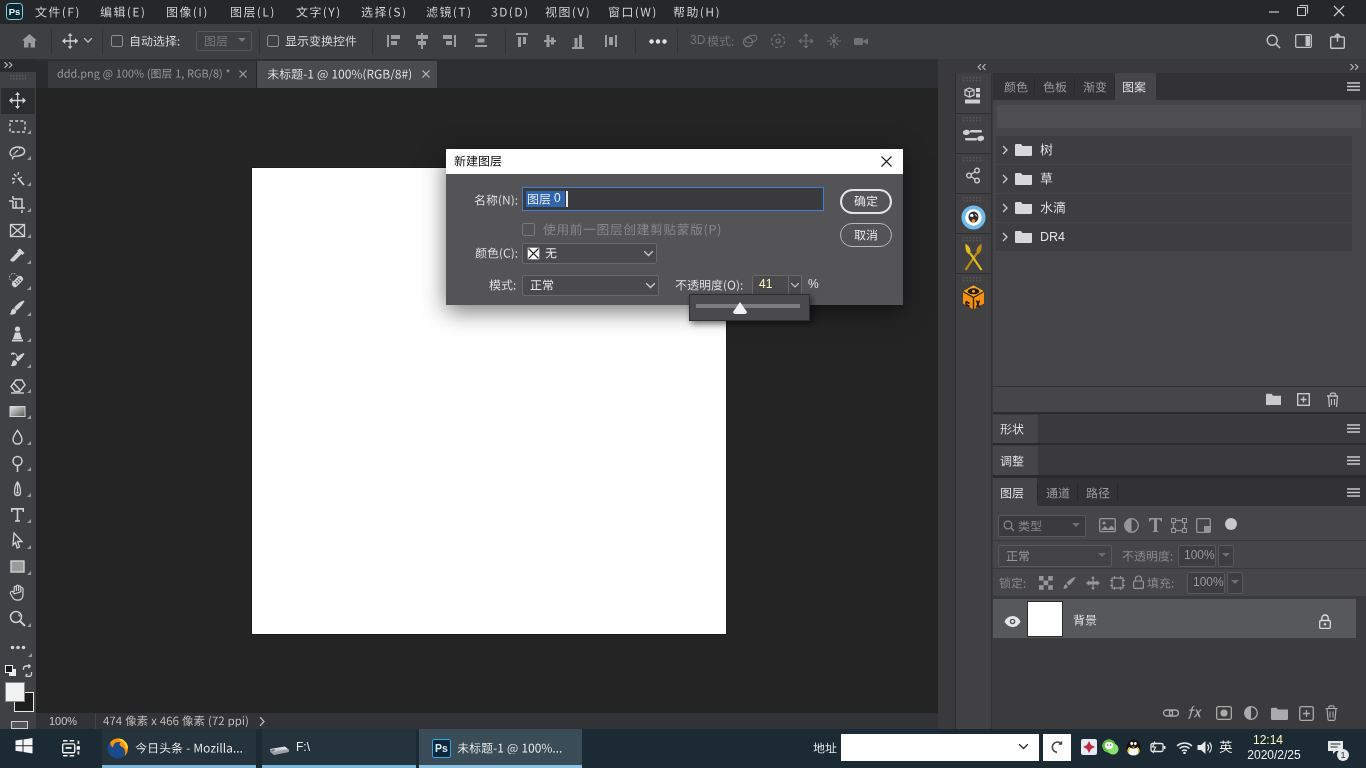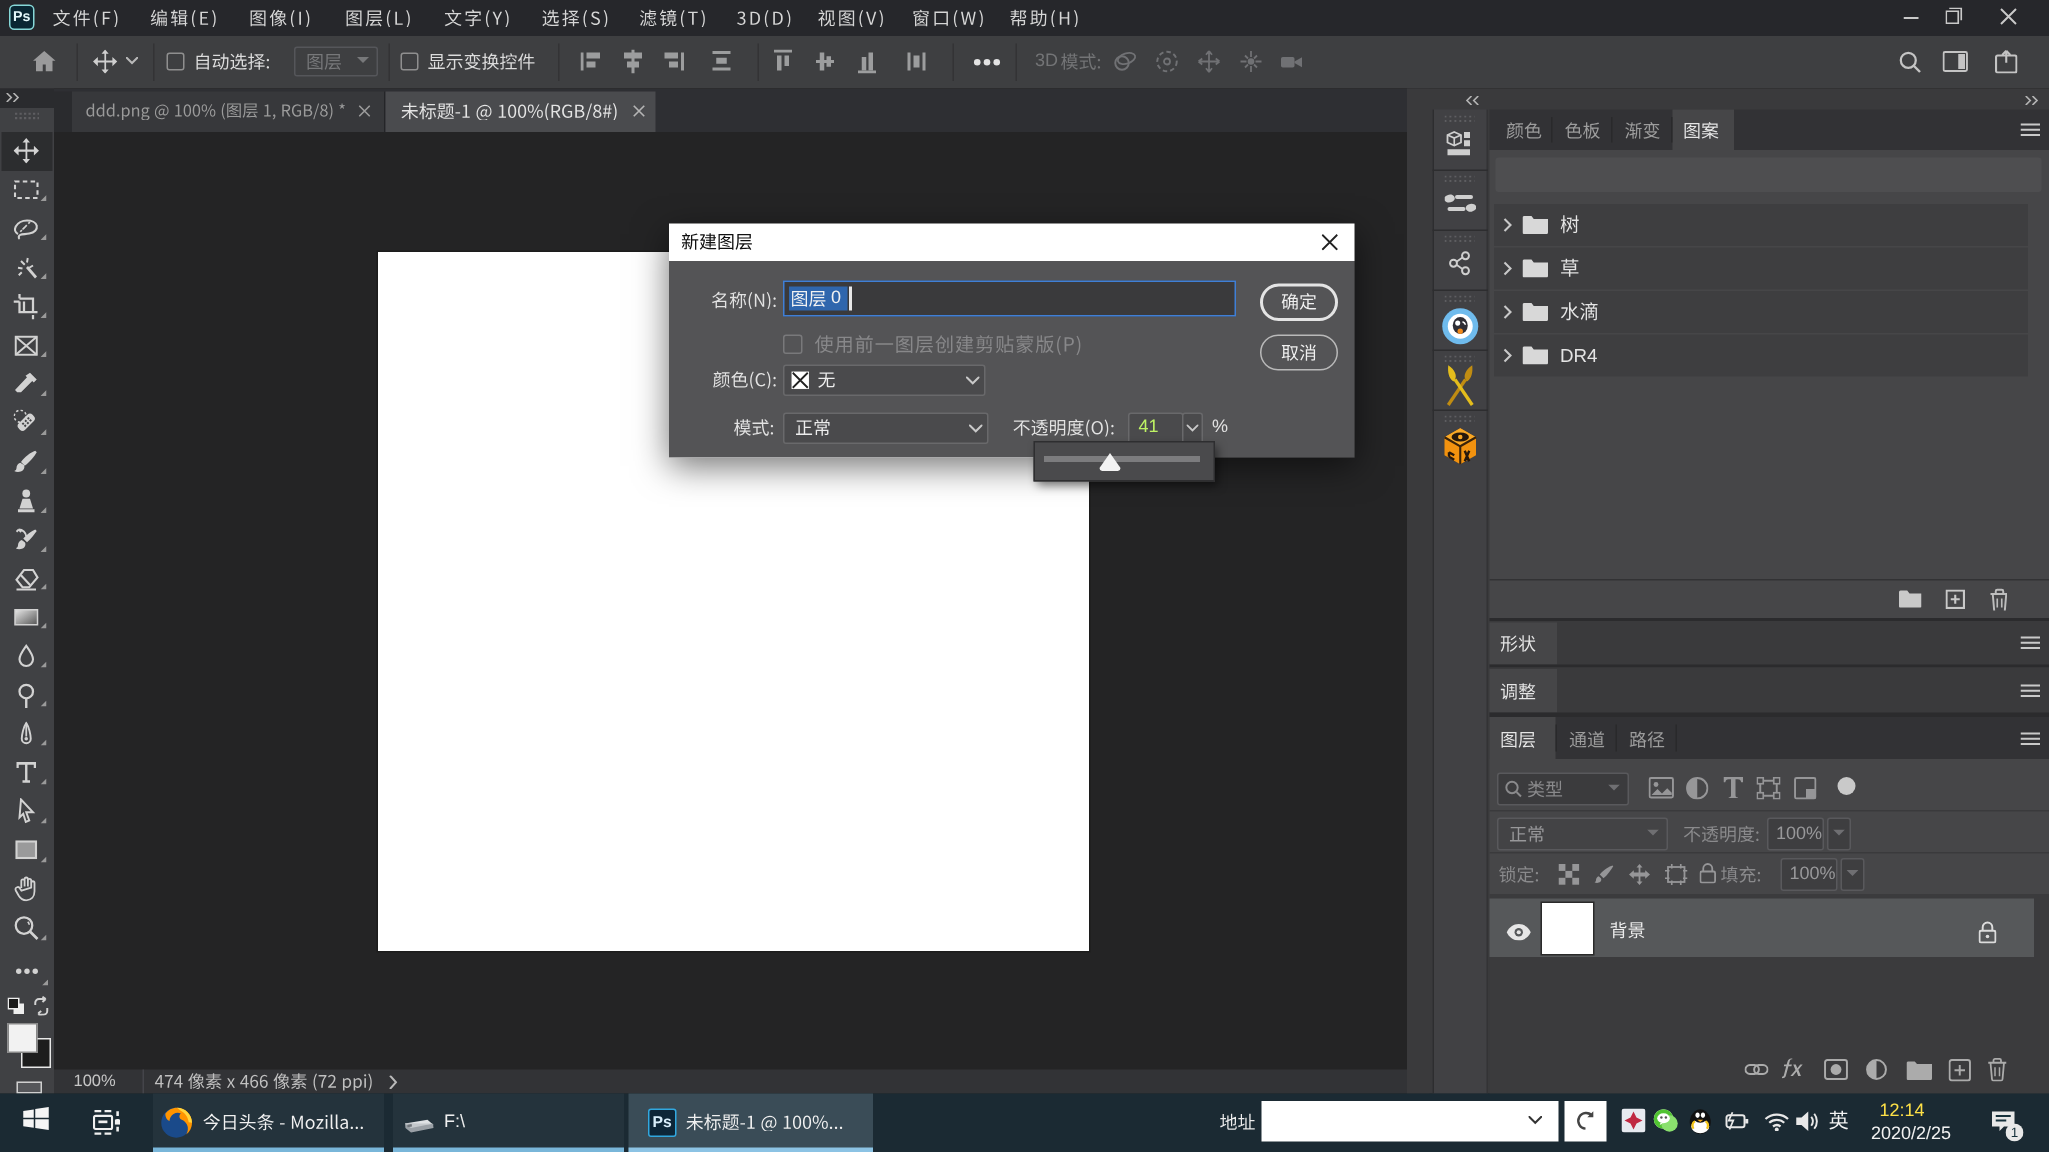--- a/index.html
+++ b/index.html
@@ -1010,21 +1010,21 @@
     <path d="M69 -770H931V-693H69ZM559 -478 615 -526Q659 -497 708 -464Q757 -430 804 -394Q851 -358 892 -324Q932 -290 960 -261L899 -203Q872 -232 833 -267Q793 -303 747 -340Q701 -377 653 -413Q604 -448 559 -478ZM541 -743 622 -714Q566 -611 486 -513Q406 -415 307 -332Q209 -249 95 -189Q90 -199 80 -211Q71 -223 62 -235Q52 -247 44 -255Q126 -296 200 -350Q275 -405 339 -469Q403 -534 455 -603Q506 -673 541 -743ZM459 -544 540 -624V-623V78H459Z"></path>
     <path transform="translate(1000)" d="M313 -655H952V-596H313ZM392 -403H728V-344H392ZM720 -311H869V-255H720ZM593 -761H665V-427H593ZM574 -628 628 -605Q594 -558 545 -514Q496 -470 440 -434Q384 -399 329 -377Q321 -389 308 -405Q294 -421 283 -431Q337 -449 393 -479Q448 -510 496 -549Q543 -587 574 -628ZM684 -625Q714 -586 760 -548Q807 -511 861 -482Q915 -453 969 -436Q957 -427 944 -410Q931 -393 923 -381Q869 -402 814 -437Q760 -472 713 -515Q666 -559 633 -605ZM848 -311H919Q919 -311 918 -301Q917 -290 916 -283Q908 -195 897 -152Q886 -110 870 -94Q857 -82 843 -78Q828 -73 808 -72Q790 -71 757 -71Q724 -71 686 -74Q685 -87 680 -103Q676 -119 668 -132Q704 -129 736 -128Q767 -127 780 -127Q792 -127 800 -128Q807 -130 813 -135Q825 -145 833 -183Q841 -220 848 -302ZM854 -824 903 -773Q850 -761 784 -752Q718 -744 645 -737Q572 -730 498 -726Q424 -721 355 -719Q354 -730 348 -746Q343 -762 338 -773Q406 -776 478 -780Q550 -785 619 -791Q689 -798 749 -806Q810 -814 854 -824ZM514 -387H584Q578 -328 564 -278Q551 -228 525 -187Q499 -145 457 -113Q415 -82 350 -60Q345 -72 332 -89Q320 -105 309 -115Q367 -134 404 -160Q442 -186 464 -221Q487 -255 498 -296Q508 -338 514 -387ZM61 -765 118 -806Q148 -783 179 -754Q209 -726 236 -697Q262 -668 278 -644L216 -597Q202 -622 176 -652Q151 -682 120 -711Q90 -741 61 -765ZM251 -456V-71H179V-386H56V-456ZM711 -403H777Q769 -365 759 -324Q749 -284 740 -255H674Q685 -286 694 -326Q704 -366 711 -403ZM245 -101Q268 -101 290 -85Q311 -69 349 -46Q396 -18 459 -11Q522 -3 601 -3Q658 -3 724 -5Q790 -8 853 -11Q917 -15 966 -20Q962 -11 958 3Q953 18 949 32Q946 47 945 58Q915 60 872 62Q829 63 780 65Q731 66 684 67Q637 68 600 68Q513 68 449 58Q384 48 335 19Q306 1 283 -16Q260 -34 243 -34Q225 -34 201 -18Q177 -3 151 23Q124 49 95 80L45 15Q80 -17 115 -44Q150 -70 183 -86Q217 -101 245 -101Z"></path>
     <path transform="translate(2000)" d="M122 -779H408V-182H122V-252H338V-710H122ZM122 -519H369V-451H122ZM545 -797H882V-727H545ZM545 -554H882V-486H545ZM538 -309H880V-241H538ZM80 -779H151V-88H80ZM854 -797H928V-19Q928 16 919 36Q909 55 885 64Q860 73 818 76Q776 78 711 78Q710 68 705 54Q701 41 696 28Q690 14 684 4Q717 5 746 6Q776 6 798 5Q821 5 829 5Q843 5 848 -1Q854 -6 854 -19ZM501 -797H574V-440Q574 -377 567 -307Q560 -236 539 -165Q519 -95 478 -30Q437 35 369 87Q364 79 354 69Q344 59 333 49Q322 40 314 35Q378 -13 415 -72Q452 -130 471 -193Q490 -256 495 -319Q501 -382 501 -441Z"></path>
     <path transform="translate(3000)" d="M225 -557H937V-495H225ZM239 -265H812V-203H239ZM386 -644H458V-389H701V-644H775V-329H386ZM792 -265H807L820 -268L867 -243Q826 -166 758 -111Q691 -56 605 -20Q519 17 422 40Q325 62 222 74Q219 61 210 42Q201 23 192 10Q287 2 379 -17Q472 -36 552 -67Q633 -99 695 -145Q757 -191 792 -254ZM399 -215Q449 -149 534 -101Q618 -54 727 -25Q837 4 962 15Q954 23 946 34Q937 46 930 58Q923 70 918 80Q791 65 679 31Q568 -2 480 -57Q392 -112 335 -189ZM161 -741H948V-670H161ZM126 -741H201V-469Q201 -409 197 -339Q194 -268 184 -194Q174 -120 155 -50Q136 20 104 80Q97 74 84 67Q72 61 59 55Q46 48 37 46Q68 -11 86 -77Q103 -143 112 -212Q121 -281 124 -347Q126 -412 126 -468ZM473 -827 548 -845Q566 -815 582 -779Q599 -742 606 -717L528 -696Q521 -722 506 -759Q491 -797 473 -827Z"></path>
     <path transform="translate(4000)" d="M239 196Q170 84 131 -40Q92 -163 92 -311Q92 -458 131 -582Q170 -706 239 -818L295 -792Q231 -685 199 -562Q168 -438 168 -311Q168 -183 199 -60Q231 64 295 171Z"></path>
     <path transform="translate(4338)" d="M371 13Q279 13 209 -33Q138 -80 98 -166Q58 -252 58 -369Q58 -487 98 -571Q138 -656 209 -701Q279 -746 371 -746Q463 -746 534 -701Q604 -655 644 -571Q684 -487 684 -369Q684 -252 644 -166Q604 -80 534 -33Q463 13 371 13ZM371 -68Q437 -68 486 -105Q535 -142 562 -210Q589 -278 589 -369Q589 -461 562 -527Q535 -594 486 -630Q437 -665 371 -665Q306 -665 256 -630Q207 -594 180 -527Q153 -461 153 -369Q153 -278 180 -210Q207 -142 256 -105Q306 -68 371 -68Z"></path>
     <path transform="translate(5080)" d="M99 196 42 171Q107 64 139 -60Q171 -183 171 -311Q171 -438 139 -562Q107 -685 42 -792L99 -818Q169 -706 208 -582Q246 -458 246 -311Q246 -163 208 -40Q169 84 99 196Z"></path>
     <path transform="translate(5418)" d="M139 -390Q112 -390 92 -410Q73 -429 73 -460Q73 -491 92 -511Q112 -530 139 -530Q166 -530 186 -511Q205 -491 205 -460Q205 -429 186 -410Q166 -390 139 -390ZM139 13Q112 13 92 -6Q73 -26 73 -56Q73 -88 92 -107Q112 -126 139 -126Q166 -126 186 -107Q205 -88 205 -56Q205 -26 186 -6Q166 13 139 13Z"></path>
   </svg>
 <div style="position:absolute;left:752px;top:275px;width:37px;height:21px;background:#4a4a4c;border:1px solid #69696b;border-radius:2px"></div>
-<div style="position:absolute;left:759.0px;top:277.2px;font-size:12px;line-height:15.6px;color:#bef264;white-space:pre;">41</div>
+<div style="position:absolute;left:759.0px;top:277.2px;font-size:12px;line-height:15.6px;color:#fef9c3;white-space:pre;">41</div>
 <div style="position:absolute;left:788px;top:275px;width:14px;height:21px;background:#4a4a4c;border:1px solid #69696b;border-radius:2px"></div>
 <svg style="position:absolute;left:791px;top:283px;" width="8" height="5" viewBox="0 0 8 5">
     <path d="M0 0l4 4 4-4" fill="none" stroke="#c9c9c9" stroke-width="1.2"></path>
   </svg>
 <div style="position:absolute;left:808.0px;top:277.2px;font-size:12px;line-height:15.6px;color:#e2e2e2;white-space:pre;">%</div>
 <div style="position:absolute;left:689px;top:294px;width:121px;height:27px;background:#4a4a4c;border:1px solid #2e2e30;box-shadow:2px 3px 6px rgba(0,0,0,0.5)"></div>
 <div style="position:absolute;left:696px;top:304px;width:104px;height:4px;background:#7c7c7e"></div>
 <svg style="position:absolute;left:732px;top:302px;" width="16" height="12" viewBox="0 0 16 12">
     <path d="M8 0l7 10a2 2 0 01-1.7 2H2.7A2 2 0 011 10z" fill="#f2f2f2"></path>
   </svg>
@@ -1136,21 +1136,21 @@
     <path d="M1 5a11 11 0 0115 0M3.5 7.5a7.5 7.5 0 0110 0M6 10a4 4 0 015 0" fill="none" stroke="#e8e8e8" stroke-width="1.5"></path>
     <circle cx="8.5" cy="12" r="1.3" fill="#e8e8e8"></circle>
   </svg>
 <svg style="position:absolute;left:1197px;top:740px;" width="16" height="15" viewBox="0 0 16 15">
     <path d="M0.5 5h3.5L8.5 1v13L4 10H0.5z" fill="#e8e8e8"></path>
     <path d="M10.5 4.5a5 5 0 010 6M12.5 2.5a8 8 0 010 10" fill="none" stroke="#e8e8e8" stroke-width="1.3"></path>
   </svg>
 <svg style="position:absolute;left:1219.0px;top:739.8px" width="13.5" height="14.3" viewBox="0 -880 1000 1060" fill="#f2f2f2">
     <path d="M57 -278H945V-207H57ZM160 -512H846V-249H771V-446H232V-249H160ZM457 -627H535V-350Q535 -298 525 -249Q516 -199 490 -152Q464 -104 414 -62Q364 -19 283 17Q203 54 84 82Q80 74 72 62Q64 50 55 39Q47 27 38 19Q152 -6 228 -38Q304 -70 350 -107Q396 -144 419 -184Q442 -224 449 -266Q457 -308 457 -351ZM547 -252Q595 -139 701 -73Q808 -8 969 14Q960 22 951 34Q942 46 934 59Q926 72 921 82Q809 62 724 22Q638 -18 577 -82Q517 -146 479 -235ZM69 -748H928V-680H69ZM281 -840H355V-575H281ZM640 -840H715V-575H640Z"></path>
   </svg>
-<div style="position:absolute;left:1268.0px;top:733.2px;font-size:12px;line-height:15.6px;color:#fde047;white-space:pre;transform:translateX(-50%);">12:14</div>
+<div style="position:absolute;left:1268.0px;top:733.2px;font-size:12px;line-height:15.6px;color:#fef9c3;white-space:pre;transform:translateX(-50%);">12:14</div>
 <div style="position:absolute;left:1274.0px;top:748.2px;font-size:12px;line-height:15.6px;color:#f2f2f2;white-space:pre;transform:translateX(-50%);">2020/2/25</div>
 <svg style="position:absolute;left:1327px;top:740px;" width="17" height="15" viewBox="0 0 17 15">
     <path d="M1 1h15v10H9l-3 3v-3H1z" fill="#e8e8e8"></path>
     <path d="M3.5 4h10M3.5 7h7" stroke="#16313b" stroke-width="1.2"></path>
   </svg>
 <svg style="position:absolute;left:1337px;top:749px;" width="12" height="12" viewBox="0 0 12 12">
     <circle cx="6" cy="6" r="6" fill="#e8e8e8"></circle>
     <text x="6" y="9" font-size="9" text-anchor="middle" fill="#16313b" font-family="Liberation Sans">1</text>
   </svg>
 </body></html>

